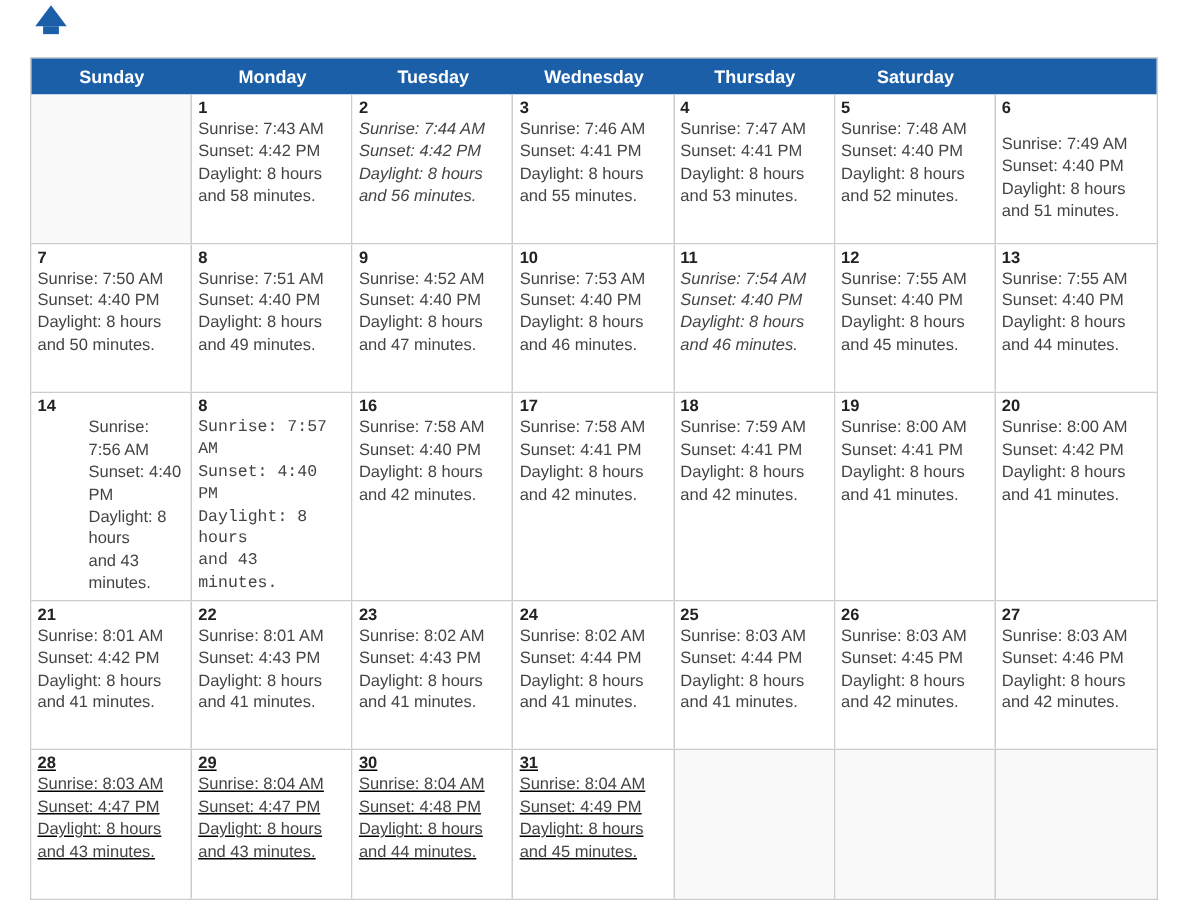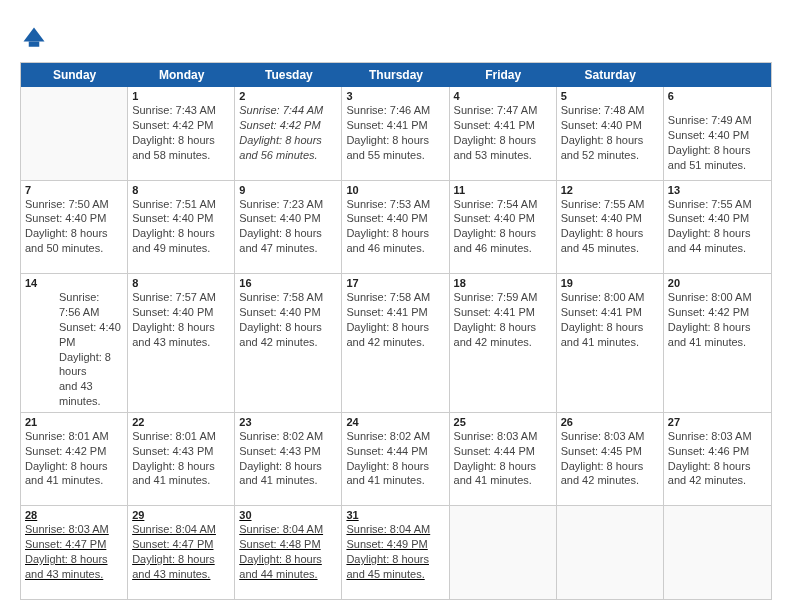--- a/index.html
+++ b/index.html
@@ -6,21 +6,21 @@
     body {
       width: 792px;
       height: 612px;
       font-family: Arial, sans-serif;
       background: #fff;
       overflow: hidden;
     }
     .page {
       width: 792px;
       height: 612px;
-      padding: 24px 20px 12px 20px;
+      padding: 0 20px 12px 20px;
       display: flex;
       flex-direction: column;
     }
     .header {
       display: flex;
       justify-content: space-between;
       align-items: flex-start;
       margin-bottom: 10px;
     }
     .logo {
@@ -134,22 +134,22 @@
       <h1></h1>
       <h2></h2>
     </div>
   </div>
 
   <div class="calendar">
     <div class="cal-header">
     <div class="cal-header-cell">Sunday</div>
         <div class="cal-header-cell">Monday</div>
         <div class="cal-header-cell">Tuesday</div>
+        <div class="cal-header-cell">Wednesday</div>
         <div class="cal-header-cell">Thursday</div>
-        <div class="cal-header-cell">Friday</div>
         <div class="cal-header-cell">Saturday</div>
       </div>
     <div class="cal-body">
     <div class="cal-row">
           <div class="cal-cell empty"></div>
           <div class="cal-cell">
             <span class="day-num">1</span>
             <div class="cell-info" style="white-space: pre-line;">Sunrise: 7:43 AM
 Sunset: 4:42 PM
 Daylight: 8 hours
@@ -201,35 +201,35 @@
           </div>
           <div class="cal-cell">
             <span class="day-num">8</span>
             <div class="cell-info" style="white-space: pre-line;">Sunrise: 7:51 AM
 Sunset: 4:40 PM
 Daylight: 8 hours
 and 49 minutes.</div>
           </div>
           <div class="cal-cell">
             <span class="day-num">9</span>
-            <div class="cell-info" style="white-space: pre-line;">Sunrise: 7:23 AM
+            <div class="cell-info" style="white-space: pre-line;">Sunrise: 4:52 AM
 Sunset: 4:40 PM
 Daylight: 8 hours
 and 47 minutes.</div>
           </div>
           <div class="cal-cell">
             <span class="day-num">10</span>
             <div class="cell-info" style="white-space: pre-line;">Sunrise: 7:53 AM
 Sunset: 4:40 PM
 Daylight: 8 hours
 and 46 minutes.</div>
           </div>
           <div class="cal-cell">
             <span class="day-num">11</span>
-            <div class="cell-info" style="white-space: pre-line;">Sunrise: 7:54 AM
+            <div class="cell-info" style="white-space: pre-line; font-style: italic;">Sunrise: 7:54 AM
 Sunset: 4:40 PM
 Daylight: 8 hours
 and 46 minutes.</div>
           </div>
           <div class="cal-cell">
             <span class="day-num">12</span>
             <div class="cell-info" style="white-space: pre-line;">Sunrise: 7:55 AM
 Sunset: 4:40 PM
 Daylight: 8 hours
 and 45 minutes.</div>
@@ -245,21 +245,21 @@
         <div class="cal-row">
           <div class="cal-cell">
             <span class="day-num">14</span>
             <div class="cell-info" style="white-space: pre-line; margin-left: 34px;">Sunrise: 7:56 AM
 Sunset: 4:40 PM
 Daylight: 8 hours
 and 43 minutes.</div>
           </div>
           <div class="cal-cell">
             <span class="day-num">8</span>
-            <div class="cell-info" style="white-space: pre-line;">Sunrise: 7:57 AM
+            <div class="cell-info" style="white-space: pre-line; font-family: Liberation Mono, monospace;">Sunrise: 7:57 AM
 Sunset: 4:40 PM
 Daylight: 8 hours
 and 43 minutes.</div>
           </div>
           <div class="cal-cell">
             <span class="day-num">16</span>
             <div class="cell-info" style="white-space: pre-line;">Sunrise: 7:58 AM
 Sunset: 4:40 PM
 Daylight: 8 hours
 and 42 minutes.</div>

